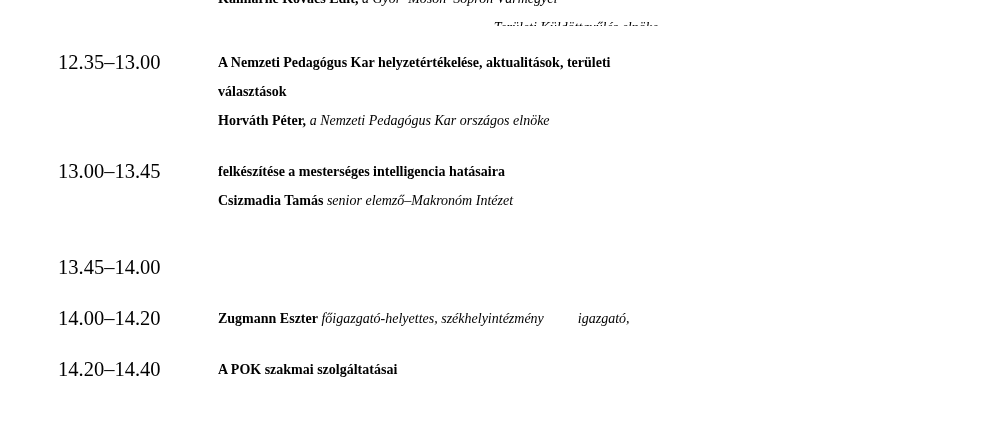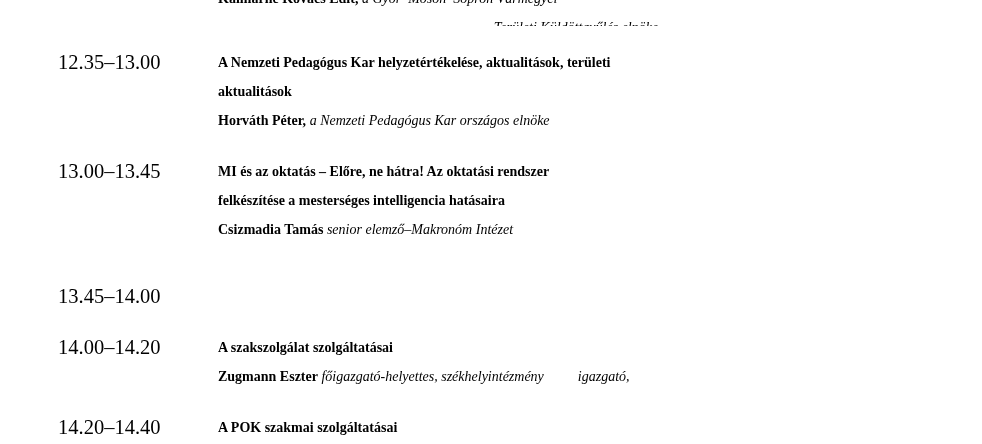--- a/index.html
+++ b/index.html
@@ -83,52 +83,50 @@
         <span class="line italic">Területi Küldöttgyűlés elnöke</span>
       </div>
     </div>
 
     <div class="spacer-md"></div>
 
     <div class="row">
       <div class="time-col">12.35–13.00</div>
       <div class="desc-col">
         <span class="line bold">A Nemzeti Pedagógus Kar helyzetértékelése, aktualitások, területi</span>
-        <span class="line bold">aktualitások</span>
+        <span class="line bold">választások</span>
         <span class="line">
           <span class="bolditalic">Horváth Péter,</span><span class="italic"> a Nemzeti Pedagógus Kar országos elnöke</span>
         </span>
       </div>
     </div>
 
     <div class="spacer-md"></div>
 
     <div class="row">
       <div class="time-col">13.00–13.45</div>
       <div class="desc-col">
-        <span class="line bold">MI és az oktatás – Előre, ne hátra! Az oktatási rendszer</span>
         <span class="line bold">felkészítése a mesterséges intelligencia hatásaira</span>
         <span class="line">
           <span class="bolditalic">Csizmadia Tamás</span><span class="italic"> senior elemző–Makronóm Intézet</span>
         </span>
       </div>
     </div>
 
     <div class="spacer-lg"></div>
 
     <div class="row">
       <div class="time-col">13.45–14.00</div>
     </div>
 
     <div class="spacer-md"></div>
 
     <div class="row">
       <div class="time-col">14.00–14.20</div>
       <div class="desc-col">
-        <span class="line bold">A szakszolgálat szolgáltatásai</span>
         <span class="line">
           <span class="bolditalic">Zugmann Eszter</span><span class="italic"> főigazgató-helyettes, székhelyintézmény</span><span class="inline-gap"></span><span class="italic">igazgató,</span>
         </span>
       </div>
     </div>
 
     <div class="spacer-md"></div>
 
     <div class="row">
       <div class="time-col">14.20–14.40</div>

